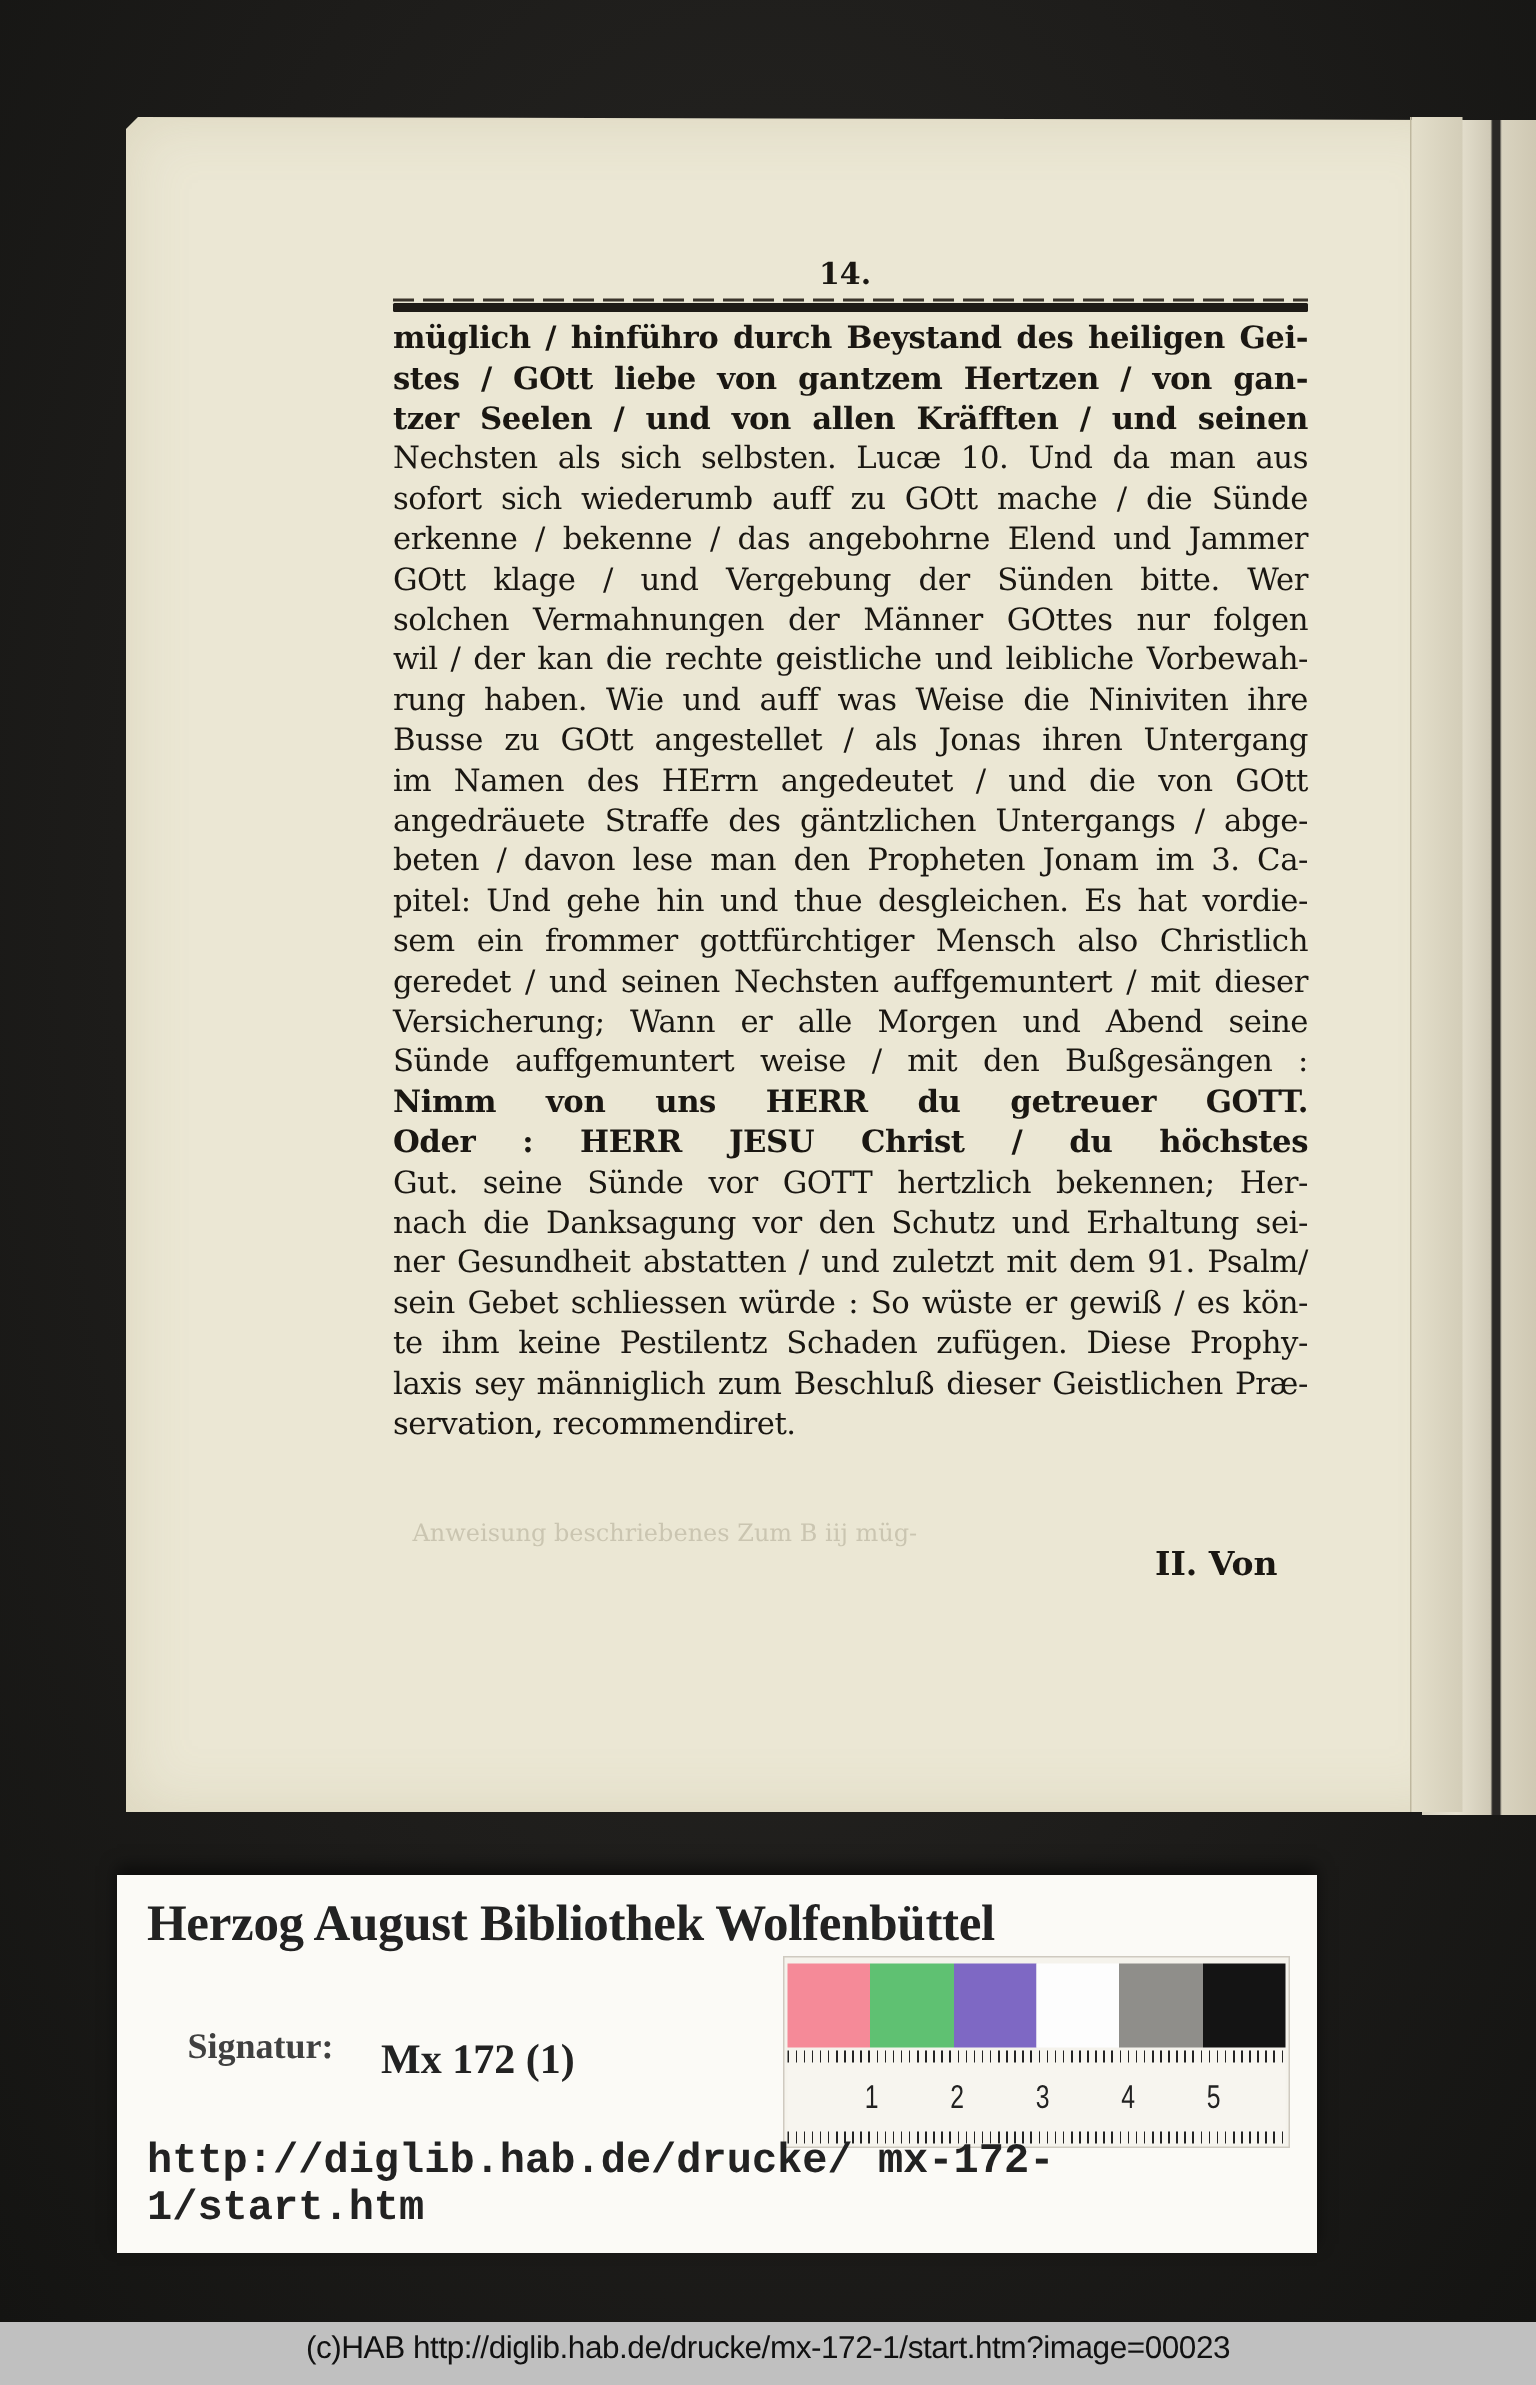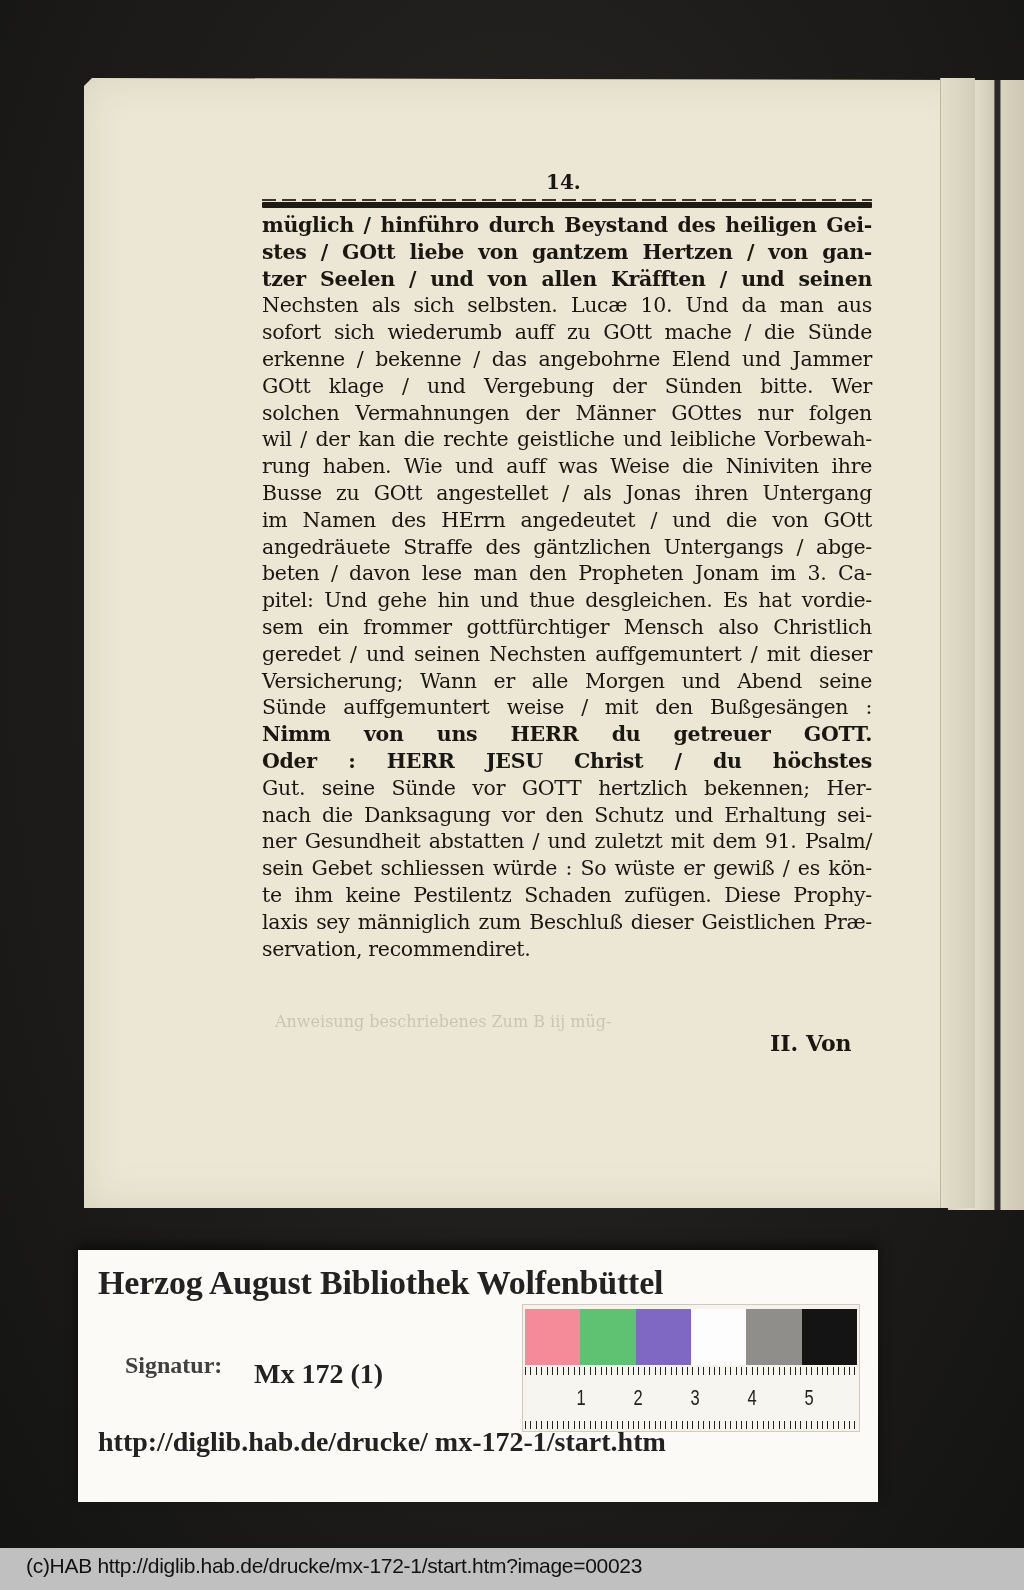--- a/index.html
+++ b/index.html
@@ -14,31 +14,31 @@
   .text-block{position:absolute;left:262px;top:212px;width:610px;}
   .line{display:block;height:26.8px;line-height:26.8px;font-family:"DejaVu Serif",serif;font-size:20.5px;color:#1a1712;white-space:nowrap;text-align:justify;text-align-last:justify;letter-spacing:-0.3px;}
   .line.last{text-align-last:left;}
   .bold{font-weight:bold;}
   .catchword{position:absolute;left:770px;top:1030px;font-family:"DejaVu Serif",serif;font-weight:bold;font-size:22px;color:#1a1712;}
   .bleed{position:absolute;left:275px;top:1012px;width:600px;height:20px;color:rgba(120,110,85,.28);font-size:16px;font-family:"DejaVu Serif",serif;}
   .label-card{position:absolute;left:78px;top:1250px;width:800px;height:252px;background:#fbfaf6;box-shadow:0 -6px 10px rgba(0,0,0,.5);}
   .lib-name{position:absolute;left:20px;top:14px;font-family:"Liberation Serif",serif;font-weight:bold;font-size:34px;color:#222;letter-spacing:-0.2px;}
   .sig-label{position:absolute;left:20px;top:102px;font-family:"Liberation Serif",serif;font-weight:bold;font-size:24px;color:#404040;margin-left:27px;}
   .sig-value{position:absolute;left:176px;top:108px;font-family:"Liberation Serif",serif;font-weight:bold;font-size:28px;color:#222;}
-  .url-text{position:absolute;left:20px;top:176px;font-family:Liberation Serif, serif;font-weight:bold;font-size:28px;color:#222;}
+  .url-text{position:absolute;left:20px;top:176px;font-family:Liberation Mono, monospace;font-weight:bold;font-size:28px;color:#222;}
   .target{position:absolute;left:444px;top:54px;width:336px;height:126px;background:#f5f3ec;border:1px solid #cfcac0;}
   .swatches{position:absolute;left:2px;top:4px;width:332px;height:56px;display:flex;}
   .swatch{flex:1;height:100%;}
   .ruler{position:absolute;left:2px;top:62px;width:332px;height:62px;background:#f7f5ef;}
   .ruler .ticks-top,.ruler .ticks-bottom{position:absolute;left:0;right:0;height:8px;background:repeating-linear-gradient(90deg,#222 0 1px,transparent 1px 5.4px);}
   .ruler .ticks-top{top:0;}
   .ruler .ticks-bottom{bottom:0;}
   .ruler .num{position:absolute;top:18px;font-family:"Liberation Sans",sans-serif;font-size:22px;color:#222;transform:scaleX(.75);}
   .footer{position:absolute;left:0;top:1548px;width:1024px;height:42px;background:#c0c0c0;}
-  .footer-text{position:absolute;left:0;right:0;top:6px;font-family:"Liberation Sans",sans-serif;font-size:21px;color:#111;letter-spacing:-0.3px;padding-left:26px;}
+  .footer-text{position:absolute;left:0;right:0;top:6px;text-align:center;font-family:"Liberation Sans",sans-serif;font-size:21px;color:#111;letter-spacing:-0.3px;}
 </style>
 </head>
 <body>
 
 <div class="backdrop"></div>
 <div class="right-edge"></div>
 
 <div class="page"></div>
 <div class="page-fold"></div>
 

